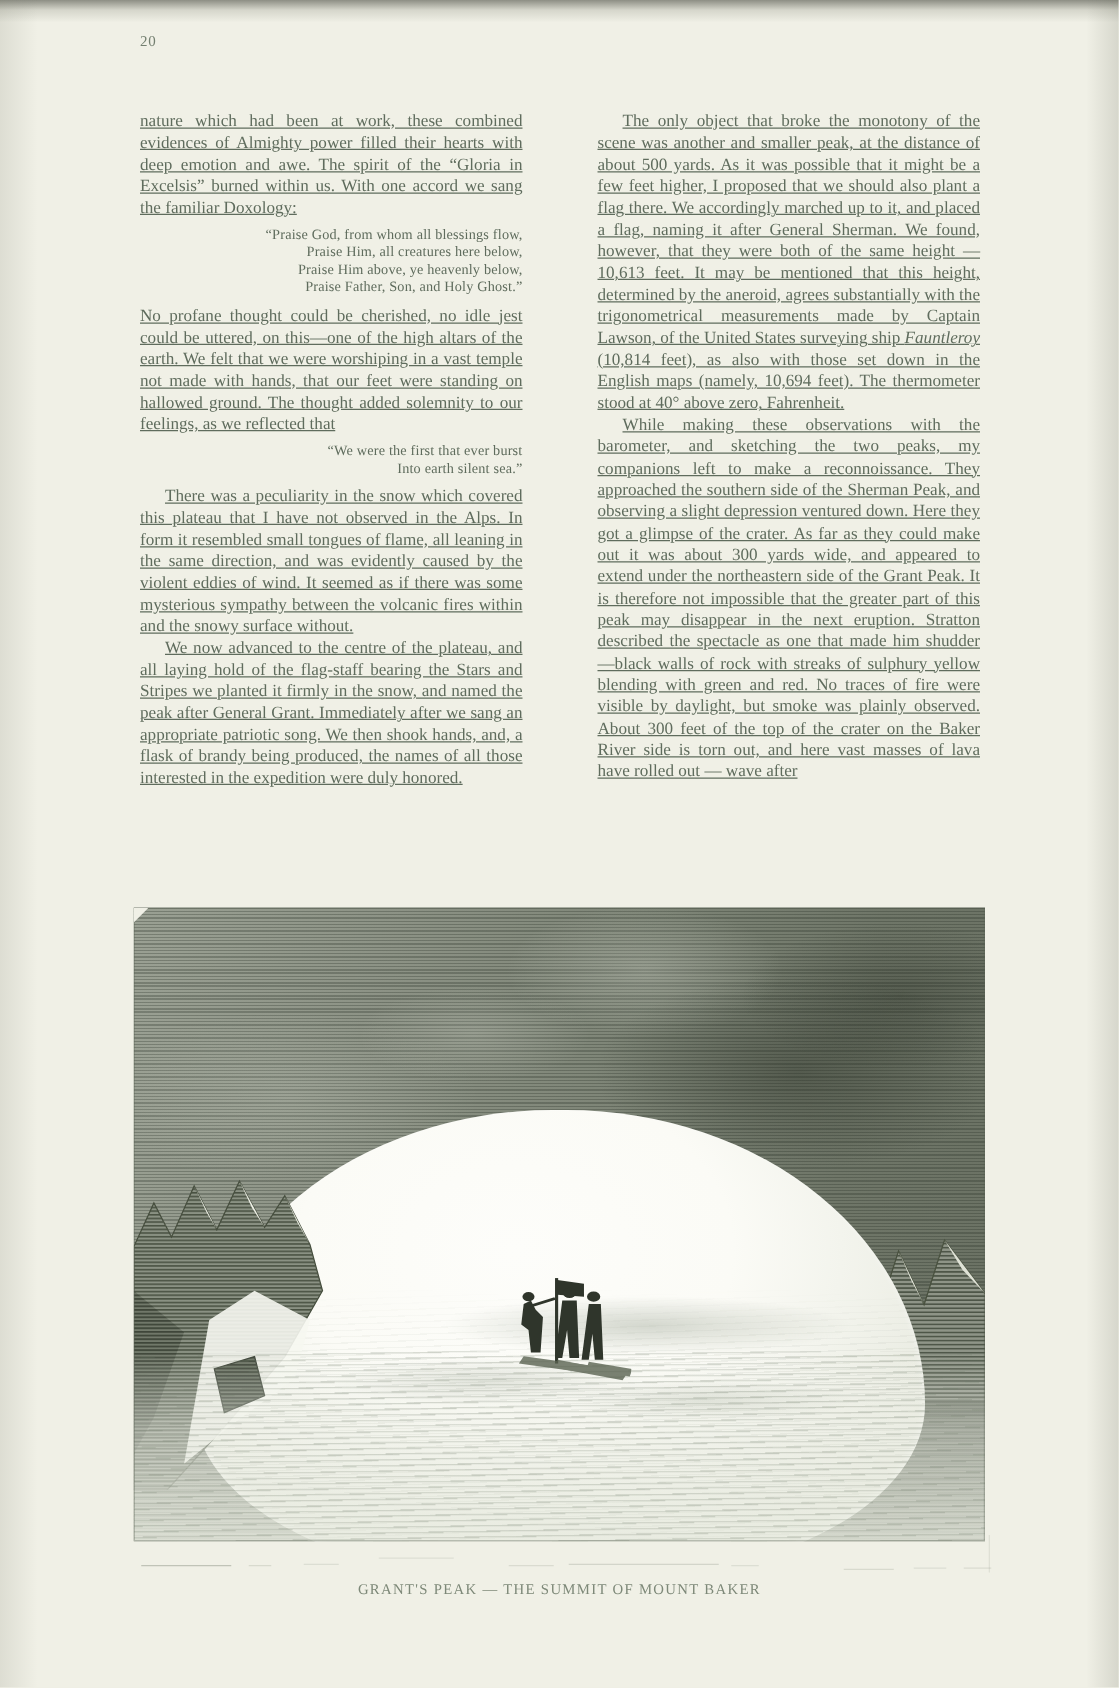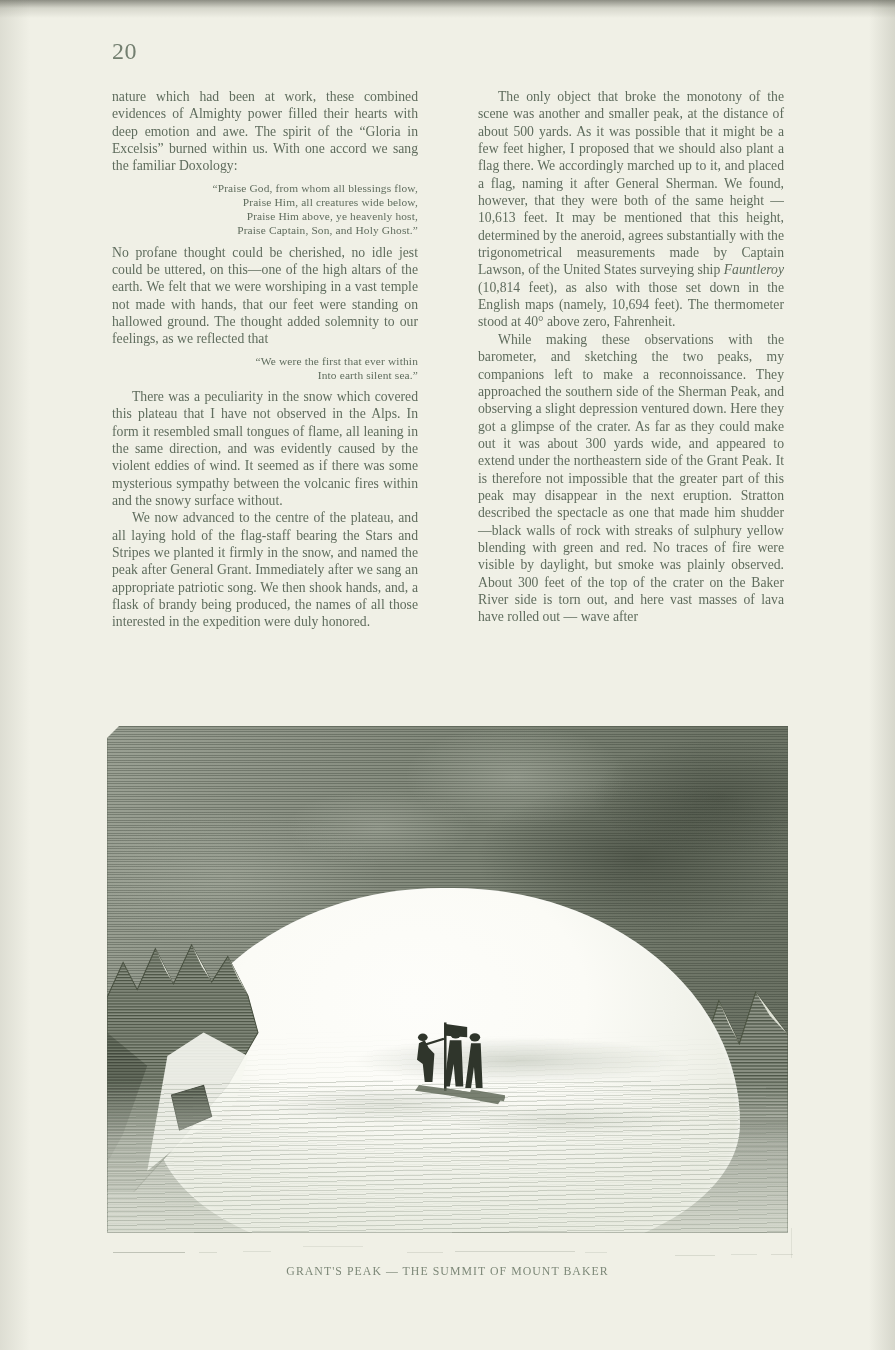--- a/index.html
+++ b/index.html
@@ -31,40 +31,40 @@
     pointer-events:none;
   }
   #leftshadow{
     position:absolute;top:0;bottom:0;left:0;width:30px;
     background:linear-gradient(90deg, rgba(120,122,108,.16) 0%, rgba(170,172,158,0) 100%);
     pointer-events:none;
   }
 
   .page-number{
     position:absolute;left:112px;top:26px;
-    font-size:24px;letter-spacing:.5px;color:#737f70;margin-top:12px;
+    font-size:12px;letter-spacing:.5px;color:#737f70;
   }
 
   .columns{
     position:absolute;left:112px;top:88px;width:672px;
   }
   .col{
     width:336px;
     box-sizing:border-box;
     float:left;
     font-size:13.7px;
     line-height:17.35px;
     text-align:justify;
     text-justify:inter-word;
     color:#5f6c5d;
     -webkit-font-smoothing:none;
   }
   .col.left{padding-right:30px;}
   .col.right{padding-left:30px;}
-  .col p{margin:0;text-indent:20px;}
+  .col p{margin:0;text-indent:20px;text-decoration:underline;}
   .col p.noindent{text-indent:0;}
   .verse{
     margin:6px 0 6px 0;
     font-size:11.4px;
     line-height:14.2px;
     text-align:right;
     text-indent:0;
     padding-left:26px;
     letter-spacing:.15px;
   }
@@ -174,27 +174,27 @@
 <div id="paper"></div>
 
 <div class="page-number">20</div>
 
 <div class="columns">
 
   <div class="col left">
     <p class="noindent">nature which had been at work, these combined evidences of Almighty power filled their hearts with deep emotion and awe.   The spirit of the “Gloria in Excelsis” burned within us.   With one accord we sang the familiar Doxology:</p>
     <div class="verse">
       <div>“Praise God, from whom all blessings flow,</div>
-      <div>Praise Him, all creatures wide below,</div>
-      <div>Praise Him above, ye heavenly host,</div>
-      <div>Praise Captain, Son, and Holy Ghost.”</div>
+      <div>Praise Him, all creatures here below,</div>
+      <div>Praise Him above, ye heavenly below,</div>
+      <div>Praise Father, Son, and Holy Ghost.”</div>
     </div>
     <p class="noindent">No profane thought could be cherished, no idle jest could be uttered, on this—one of the high altars of the earth.   We felt that we were worshiping in a vast temple not made with hands, that our feet were standing on hallowed ground. The thought added solemnity to our feelings, as we reflected that</p>
     <div class="verse center">
-      <div>“We were the first that ever within</div>
+      <div>“We were the first that ever burst</div>
       <div>Into earth silent sea.”</div>
     </div>
     <p>There was a peculiarity in the snow which covered this plateau that I have not observed in the Alps.   In form it resembled small tongues of flame, all leaning in the same direction, and was evidently caused by the violent eddies of wind.   It seemed as if there was some mysterious sympathy between the volcanic fires within and the snowy surface without.</p>
     <p>We now advanced to the centre of the plateau, and all laying hold of the flag-staff bearing the Stars and Stripes we planted it firmly in the snow, and named the peak after General Grant.   Immediately after we sang an appropriate patriotic song.   We then shook hands, and, a flask of brandy being produced, the names of all those interested in the expedition were duly honored.</p>
   </div>
 
   <div class="col right">
     <p><span>The only object that broke the monotony of the scene was another and smaller peak, at the distance of about 500 yards.   As it was possible that it might be a few feet higher, I proposed that we should also plant a flag there.   We accordingly marched up to it, and placed a flag, naming it after General Sherman.   We found, however, that they were both of the same height —10,613 feet.   It may be mentioned that this height, determined by the aneroid, agrees substantially with the trigonometrical measurements made by Captain Lawson, of the United States surveying ship </span><i>Fauntleroy</i><span> (10,814 feet), as also with those set down in the English maps (namely, 10,694 feet).   The thermometer stood at 40° above zero, Fahrenheit.</span></p>
     <p>While making these observations with the barometer, and sketching the two peaks, my companions left to make a reconnoissance.   They approached the southern side of the Sherman Peak, and observing a slight depression ventured down.   Here they got a glimpse of the crater.   As far as they could make out it was about 300 yards wide, and appeared to extend under the northeastern side of the Grant Peak. It is therefore not impossible that the greater part of this peak may disappear in the next eruption.   Stratton described the spectacle as one that made him shudder—black walls of rock with streaks of sulphury yellow blending with green and red.   No traces of fire were visible by daylight, but smoke was plainly observed. About 300 feet of the top of the crater on the Baker River side is torn out, and here vast masses of lava have rolled out — wave after</p>
   </div>

